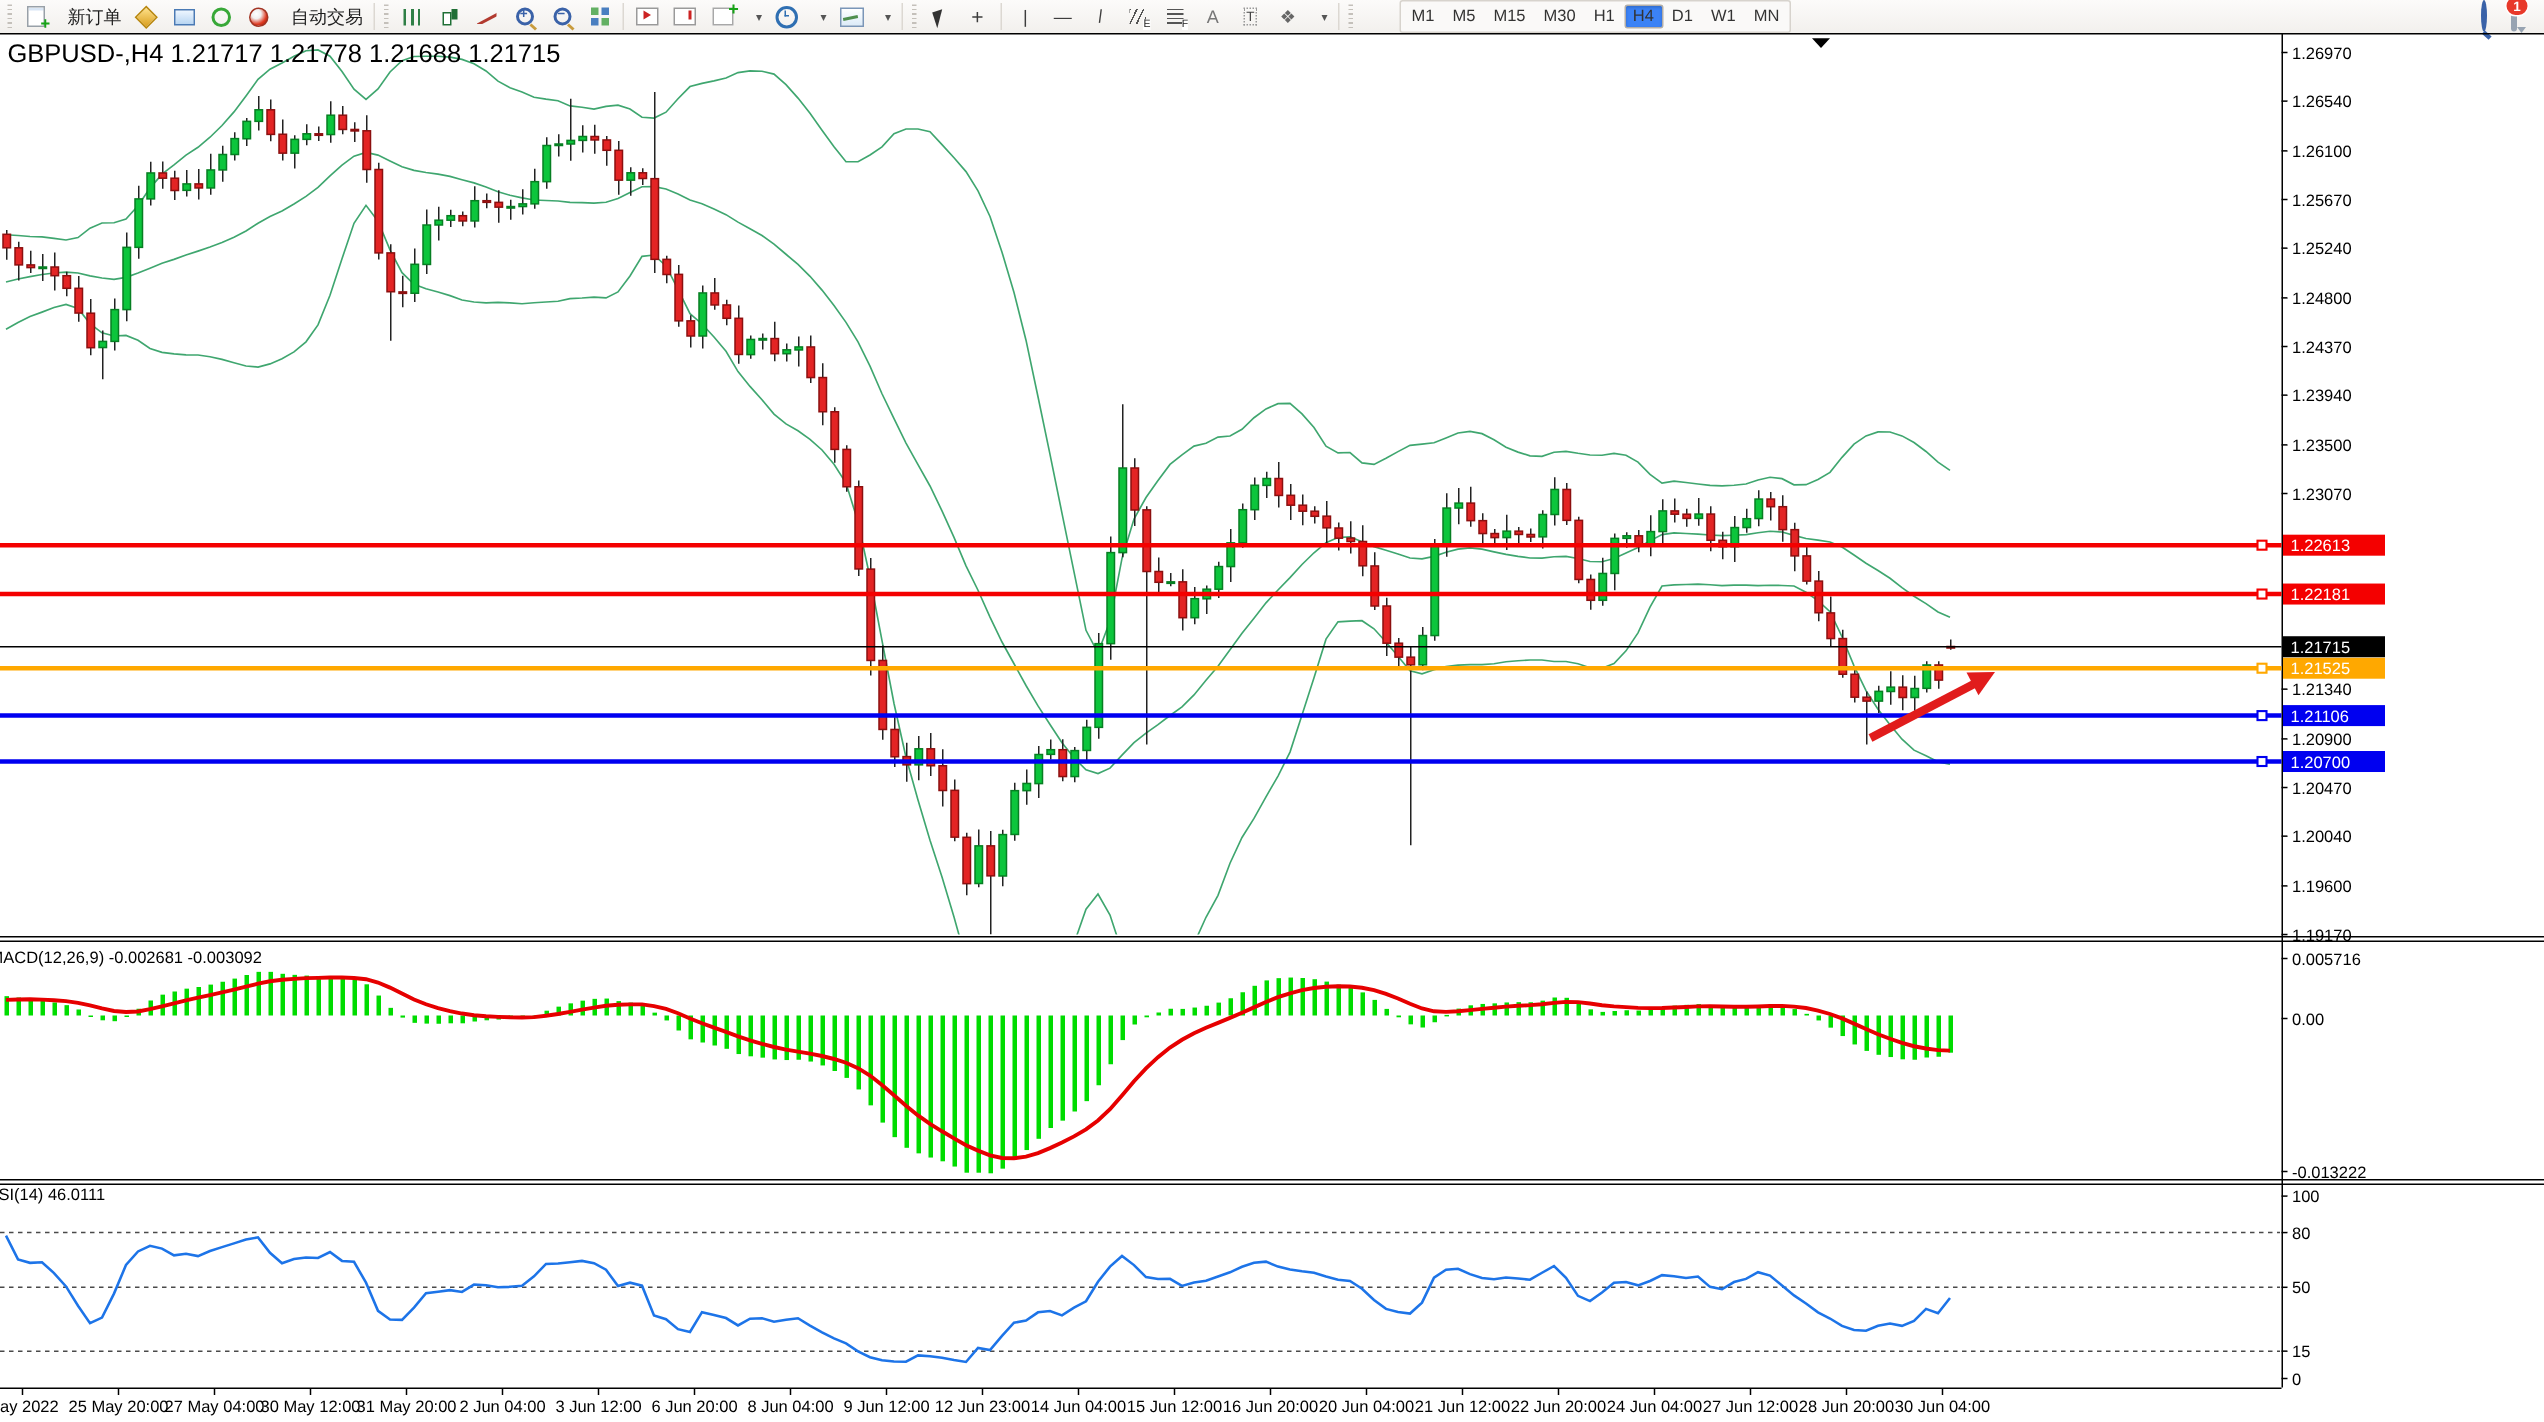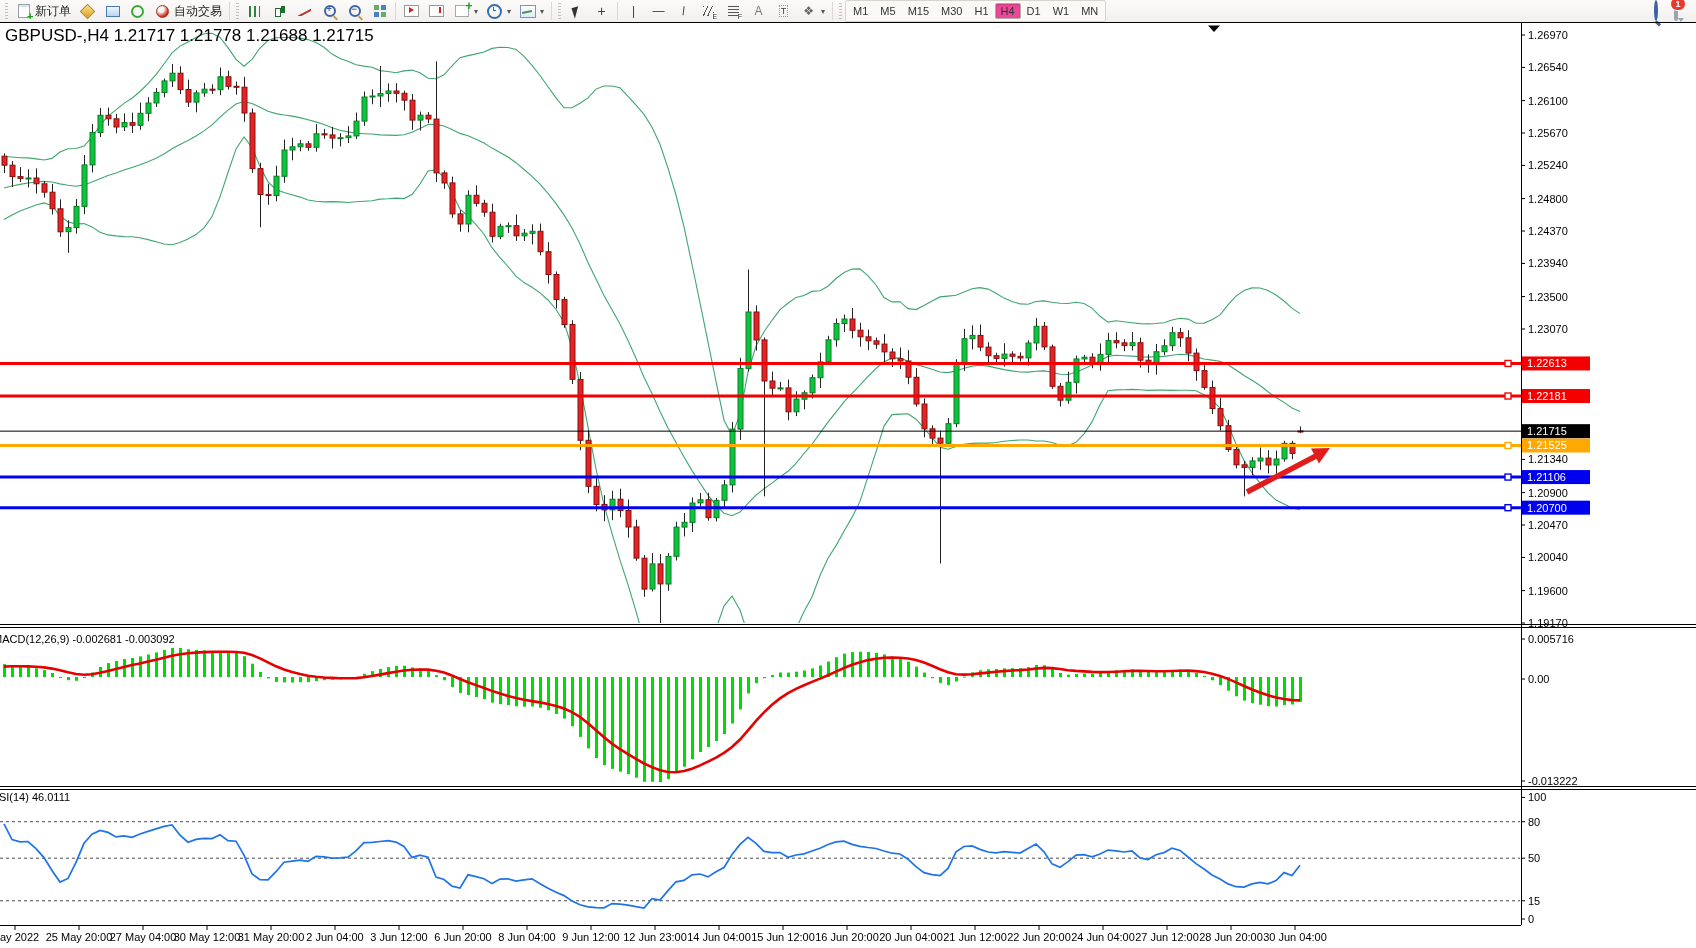--- a/index.html
+++ b/index.html
@@ -3,21 +3,21 @@
 <meta charset="utf-8">
 <style>
   html,body{margin:0;padding:0;background:#fff;font-family:"Liberation Sans",sans-serif;}
   .window{position:relative;width:1696px;height:948px;overflow:hidden;background:#fff;}
 
   
   .toolbar{position:absolute;top:0;left:0;width:1696px;height:22px;box-sizing:border-box;
     display:flex;align-items:center;background:linear-gradient(#fcfbfa,#f2f0ed);padding-left:2px;}
   .grip{width:3px;height:16px;margin:0 3px;background:repeating-linear-gradient(180deg,#c4c0ba 0 1px,transparent 1px 3px);}
   .sep{width:1px;height:18px;background:#dcd8d2;margin:0 3px;}
-  .tb-btn{height:20px;display:flex;align-items:center;gap:3px;padding:0 3px;border:1px solid transparent;border-radius:2px;cursor:default;}
+  .tb-btn{height:20px;display:flex;align-items:center;gap:13px;padding:0 3px;border:1px solid transparent;border-radius:2px;cursor:default;}
   .tb-label{font-size:12px;color:#1d1d1d;white-space:nowrap;}
   .ic{width:17px;height:16px;position:relative;display:inline-flex;align-items:center;justify-content:center;}
   .ib{font-size:12px;color:#3d3d3d;line-height:1;}
   .doc{width:10px;height:12px;background:#fff;border:1px solid #98a0a8;box-shadow:inset 0 2px #d9e6f5;position:relative;}
   .doc::after{content:"+";position:absolute;right:-5px;bottom:-5px;color:#17a317;font-size:11px;font-weight:bold;}
   .gold{width:9px;height:9px;background:linear-gradient(135deg,#ffe28a,#d99e1e);border:1px solid #b8860b;transform:rotate(45deg);}
   .mon{width:12px;height:9px;background:linear-gradient(#eef6ff,#b9d6f2);border:1px solid #4a7ab5;}
   .sig{width:9px;height:9px;border:2px solid #38a838;border-radius:50%;}
   .globe{width:11px;height:11px;border-radius:50%;border:1px solid #a23322;background:radial-gradient(circle at 35% 30%,#ffffff 0%,#f0f0f0 30%,#df3a22 65%,#8c1505 100%);}
   .bars3{width:11px;height:11px;background:repeating-linear-gradient(90deg,#2f7f46 0 2px,transparent 2px 5px);}
@@ -43,23 +43,23 @@
   .clock::before{content:"";position:absolute;left:3.5px;top:1.5px;width:1.5px;height:4px;background:#2f6fb2;}
   .clock::after{content:"";position:absolute;left:3.5px;top:4px;width:3px;height:1.5px;background:#2f6fb2;}
   .tpl{width:14px;height:11px;border:1px solid #7a96b8;background:linear-gradient(#ffffff,#dcebf8);position:relative;}
   .tpl::after{content:"";position:absolute;left:1px;top:5px;width:10px;height:2px;background:#4f8f4f;transform:rotate(-12deg);}
   .cursor{width:0;height:0;border-top:11px solid #333;border-right:7px solid transparent;transform:rotate(-18deg);margin-top:2px;}
   .caret{font-size:8px;color:#555;margin-left:1px;}
   .hatch{width:11px;height:10px;background:repeating-linear-gradient(115deg,#555 0 1px,transparent 1px 4px);position:relative;}
   .hatch i,.fibo i{position:absolute;right:-3px;bottom:-4px;font-size:7px;font-style:normal;color:#222;background:#fff;}
   .fibo{width:11px;height:10px;background:repeating-linear-gradient(180deg,#555 0 1px,transparent 1px 3px);position:relative;}
   .tbox{font-size:9px;color:#444;border:1px dotted #999;padding:0 1px;line-height:10px;}
-  .tf-group{display:flex;align-items:center;border:1px solid #d7d3cd;border-radius:2px;height:20px;padding:0 1px;background:#faf9f8;}
+  .tf-group{display:flex;align-items:center;border:1px solid #d7d3cd;border-radius:2px;height:20px;padding:0 1px;background:#faf9f8;margin-left:28px;}
   .tf{font-size:11px;color:#333;padding:1px 5px;border:1px solid transparent;border-radius:2px;white-space:nowrap;}
-  .tf.active{background:#ec4899;border-color:#b3aea7;box-shadow:inset 0 1px 2px rgba(0,0,0,.18);}
+  .tf.active{background:#3b82f6;border-color:#b3aea7;box-shadow:inset 0 1px 2px rgba(0,0,0,.18);}
   .tb-right{margin-left:auto;display:flex;align-items:center;gap:16px;margin-right:18px;}
   .search{width:9px;height:9px;border:2px solid #3a62a8;border-radius:50%;position:relative;}
   .search::after{content:"";position:absolute;right:-5px;bottom:-5px;width:6px;height:2.5px;background:#3a62a8;transform:rotate(42deg);}
   .bubblewrap{position:relative;}
   .bubble{width:14px;height:11px;border:2px solid #98a4b2;border-radius:3px;background:#fdfdfd;position:relative;}
   .bubble::after{content:"";position:absolute;left:2px;bottom:-6px;border:3px solid transparent;border-top:4px solid #98a4b2;}
   .badge{position:absolute;top:-5px;right:-8px;min-width:12px;height:12px;border-radius:7px;background:#e8392a;
     color:#fff;font-size:9px;line-height:12px;text-align:center;font-weight:bold;padding:0 1px;border:1px solid #fff;}
 
   

